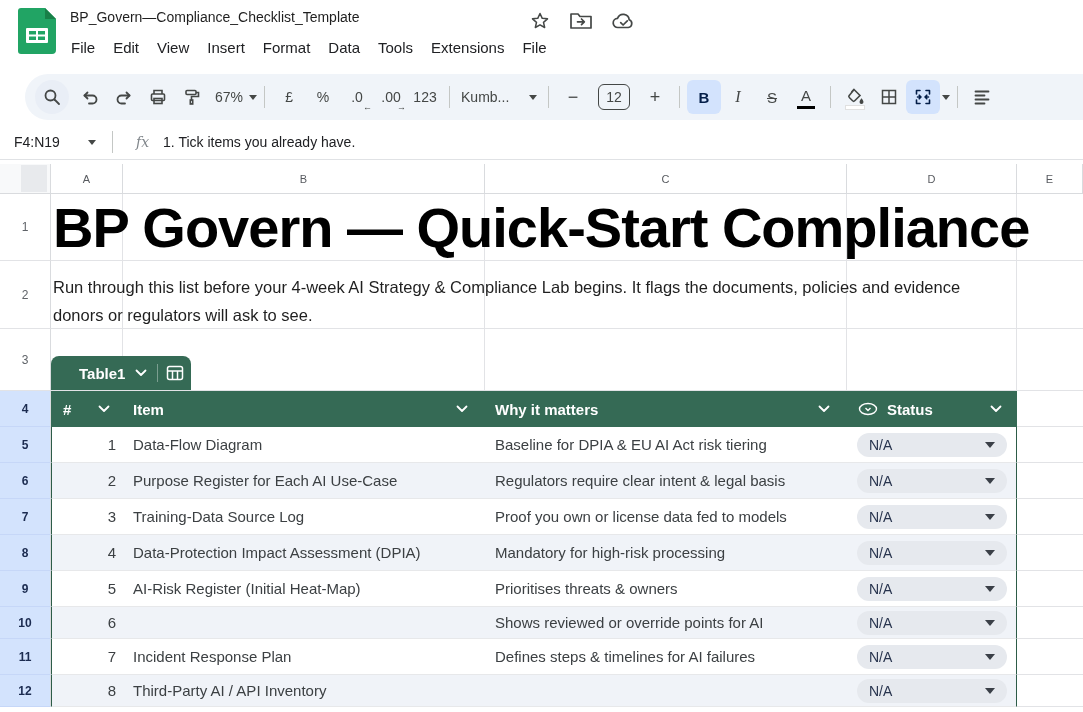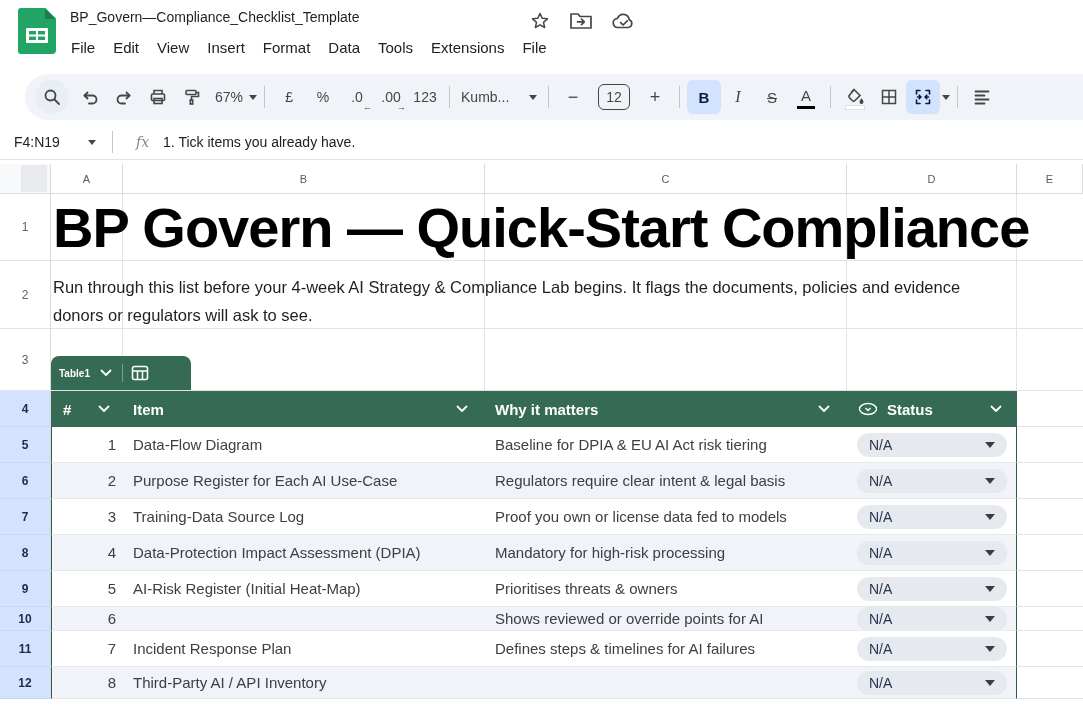--- a/index.html
+++ b/index.html
@@ -59,21 +59,21 @@
   .vline { position:absolute; top:0; bottom:0; width:1px; background:#e2e3e6; }
 
   #big-title { position:absolute; left:2px; top:50%; transform:translateY(-50%);
     font-size:56px; font-weight:bold; letter-spacing:-1px; white-space:nowrap; color:#000; z-index:2; }
   #subtitle { position:absolute; left:2px; top:12px; width:940px; font-size:16.5px;
     line-height:28px; color:#1f1f1f; z-index:2; }
 
   
   #table-tab { position:absolute; left:0; bottom:0; width:140px; height:34px; background:var(--green);
     border-radius:8px 8px 0 0; display:flex; align-items:center; color:#fff; z-index:3; }
-  #table-tab .lbl { font-size:10px; font-weight:bold; margin-left:8px; }
+  #table-tab .lbl { font-size:15px; font-weight:bold; margin-left:28px; }
   #table-tab .tsep { width:1px; height:18px; background:rgba(255,255,255,.35); margin:0 8px 0 10px; }
 
   
   :root { --green:#356a55; --green-dark:#2d5c48; }
   .table-part { position:absolute; left:0; top:0; bottom:-1px; width:966px;
     border-left:1px solid var(--green-dark); border-right:1px solid var(--green-dark); }
   .row.thead .table-part { background:var(--green); border-color:var(--green); }
   .row.data  .table-part { border-bottom:1px solid #e7e8ea; }
   .row.data.alt .table-part { background:#f0f3f8; }
   .tcell { position:absolute; top:0; bottom:0; display:flex; align-items:center; font-size:15px; color:#3c4043; }
@@ -392,21 +392,21 @@
         <div class="tcell c-num">5</div>
         <div class="tcell c-item">AI-Risk Register (Initial Heat-Map)</div>
         <div class="tcell c-why">Prioritises threats &amp; owners</div>
         <div class="chip">
           <span class="txt">N/A</span>
             <span class="tri"></span>
         </div>
       </div>
     </div>
   </div>
-    <div class="row data alt" style="height: 24px;">
+    <div class="row data alt" style="height: 32px;">
     <div class="rh sel">10</div>
     <div class="cells">
       <div class="table-part">
         <div class="tcell c-num">6</div>
         <div class="tcell c-why">Shows reviewed or override points for AI</div>
         <div class="chip">
           <span class="txt">N/A</span>
             <span class="tri"></span>
         </div>
       </div>

